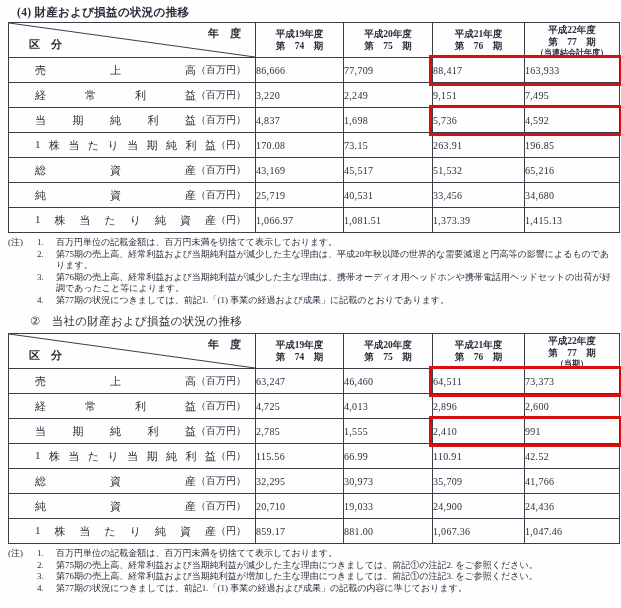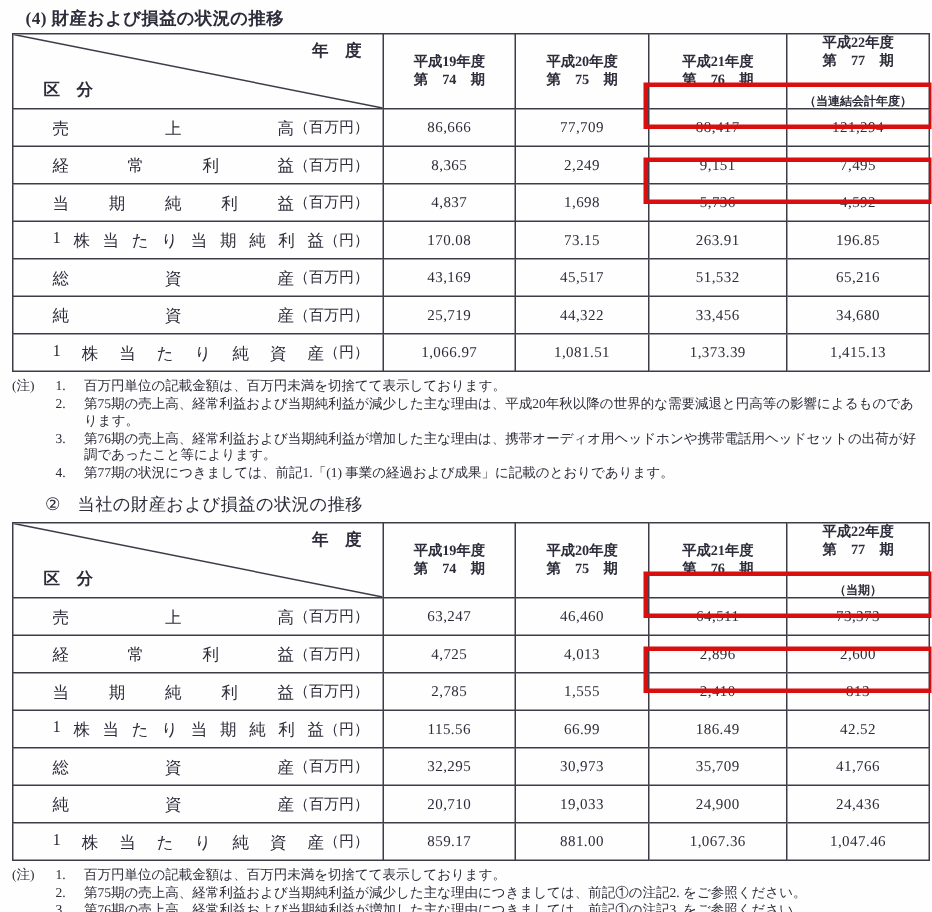--- a/index.html
+++ b/index.html
@@ -17,27 +17,27 @@
   .table-wrap { position:relative; margin:1px 0 0 8px; width:612px; }
   table.fin { border-collapse:collapse; table-layout:fixed; width:611px; }
   .fin th, .fin td { border:1px solid #3c3c48; box-sizing:border-box; padding:0; }
   .fin thead th { height:35px; font-weight:bold; vertical-align:middle; }
   .corner-cell { position:relative; }
   .diag { position:absolute; left:0; top:0; width:100%; height:100%; display:block; }
   .corner-yd { position:absolute; top:3px; right:14px; font-size:11px; }
   .corner-kb { position:absolute; bottom:5px; left:20px; font-size:11px; }
   .col-head div { text-align:center; }
   .col-head .line1, .col-head .line2 { font-size:9.5px; line-height:12px; }
-  .col-head .line3 { font-size:8px; line-height:9px;margin-top:16px; }
+  .col-head .line3 { font-size:8px; line-height:9px; }
 
   .fin tbody td { height:25px; }
   .label-cell .label-inner { display:flex; align-items:center; padding:0 9px 0 26px; }
   .label-cell .chars { flex:1; display:flex; justify-content:space-between; font-size:11px; }
   .label-cell .unit { font-size:10px; white-space:nowrap; }
-  .val-cell { text-align:center; padding-right:12px; font-size:10px; letter-spacing:0.3px; }
+  .val-cell { text-align:left; padding-right:12px; font-size:10px; letter-spacing:0.3px; }
 
   .red-box { position:absolute; border:3px solid #d90f0f; box-sizing:border-box; pointer-events:none; z-index:5; }
 
   .notes { margin:4px 0 0 8px; width:608px; font-size:9px; line-height:11.5px; }
   .note-row { display:flex; align-items:flex-start; }
   .note-tag { flex:0 0 29px; }
   .note-num { flex:0 0 19px; }
   .note-text { flex:1; }
 </style>
 </head>
@@ -91,35 +91,35 @@
                   <span class="ch">売</span>
                   <span class="ch">上</span>
                   <span class="ch">高</span>
                 </span>
                 <span class="unit">（百万円）</span>
               </div>
             </td>
             <td class="val-cell">86,666</td>
             <td class="val-cell">77,709</td>
             <td class="val-cell">88,417</td>
-            <td class="val-cell">121,294</td>
+            <td class="val-cell">163,933</td>
           </tr>
           <tr>
             <td class="label-cell">
               <div class="label-inner">
                 <span class="chars">
                   <span class="ch">経</span>
                   <span class="ch">常</span>
                   <span class="ch">利</span>
                   <span class="ch">益</span>
                 </span>
                 <span class="unit">（百万円）</span>
               </div>
             </td>
-            <td class="val-cell">8,365</td>
+            <td class="val-cell">3,220</td>
             <td class="val-cell">2,249</td>
             <td class="val-cell">9,151</td>
             <td class="val-cell">7,495</td>
           </tr>
           <tr>
             <td class="label-cell">
               <div class="label-inner">
                 <span class="chars">
                   <span class="ch">当</span>
                   <span class="ch">期</span>
@@ -179,21 +179,21 @@
               <div class="label-inner">
                 <span class="chars">
                   <span class="ch">純</span>
                   <span class="ch">資</span>
                   <span class="ch">産</span>
                 </span>
                 <span class="unit">（百万円）</span>
               </div>
             </td>
             <td class="val-cell">25,719</td>
-            <td class="val-cell">44,322</td>
+            <td class="val-cell">40,531</td>
             <td class="val-cell">33,456</td>
             <td class="val-cell">34,680</td>
           </tr>
           <tr>
             <td class="label-cell">
               <div class="label-inner">
                 <span class="chars">
                   <span class="ch">1</span>
                   <span class="ch">株</span>
                   <span class="ch">当</span>
@@ -223,21 +223,21 @@
         <span class="note-text">百万円単位の記載金額は、百万円未満を切捨てて表示しております。</span>
       </div>
       <div class="note-row">
         <span class="note-tag"></span>
         <span class="note-num">2.</span>
         <span class="note-text">第75期の売上高、経常利益および当期純利益が減少した主な理由は、平成20年秋以降の世界的な需要減退と円高等の影響によるものであります。</span>
       </div>
       <div class="note-row">
         <span class="note-tag"></span>
         <span class="note-num">3.</span>
-        <span class="note-text">第76期の売上高、経常利益および当期純利益が増加した主な理由は、携帯オーディオ用ヘッドホンや携帯電話用ヘッドセットの出荷が好調であったこと等によります。</span>
+        <span class="note-text">第76期の売上高、経常利益および当期純利益が減少した主な理由は、携帯オーディオ用ヘッドホンや携帯電話用ヘッドセットの出荷が好調であったこと等によります。</span>
       </div>
       <div class="note-row">
         <span class="note-tag"></span>
         <span class="note-num">4.</span>
         <span class="note-text">第77期の状況につきましては、前記1.「(1) 事業の経過および成果」に記載のとおりであります。</span>
       </div>
     </div>
 
   <div class="subheading sub2">
     <span class="secnum">②</span><span>当社の財産および損益の状況の推移</span>
@@ -322,21 +322,21 @@
                   <span class="ch">純</span>
                   <span class="ch">利</span>
                   <span class="ch">益</span>
                 </span>
                 <span class="unit">（百万円）</span>
               </div>
             </td>
             <td class="val-cell">2,785</td>
             <td class="val-cell">1,555</td>
             <td class="val-cell">2,410</td>
-            <td class="val-cell">813</td>
+            <td class="val-cell">991</td>
           </tr>
           <tr>
             <td class="label-cell">
               <div class="label-inner">
                 <span class="chars">
                   <span class="ch">1</span>
                   <span class="ch">株</span>
                   <span class="ch">当</span>
                   <span class="ch">た</span>
                   <span class="ch">り</span>
@@ -344,21 +344,21 @@
                   <span class="ch">期</span>
                   <span class="ch">純</span>
                   <span class="ch">利</span>
                   <span class="ch">益</span>
                 </span>
                 <span class="unit">（円）</span>
               </div>
             </td>
             <td class="val-cell">115.56</td>
             <td class="val-cell">66.99</td>
-            <td class="val-cell">186.49</td>
+            <td class="val-cell">110.91</td>
             <td class="val-cell">42.52</td>
           </tr>
           <tr>
             <td class="label-cell">
               <div class="label-inner">
                 <span class="chars">
                   <span class="ch">総</span>
                   <span class="ch">資</span>
                   <span class="ch">産</span>
                 </span>

